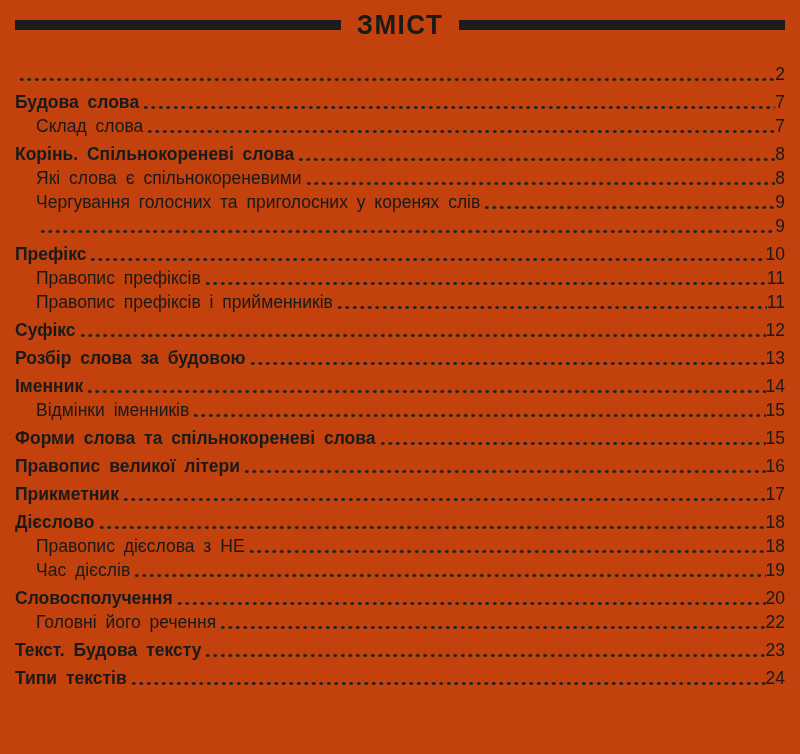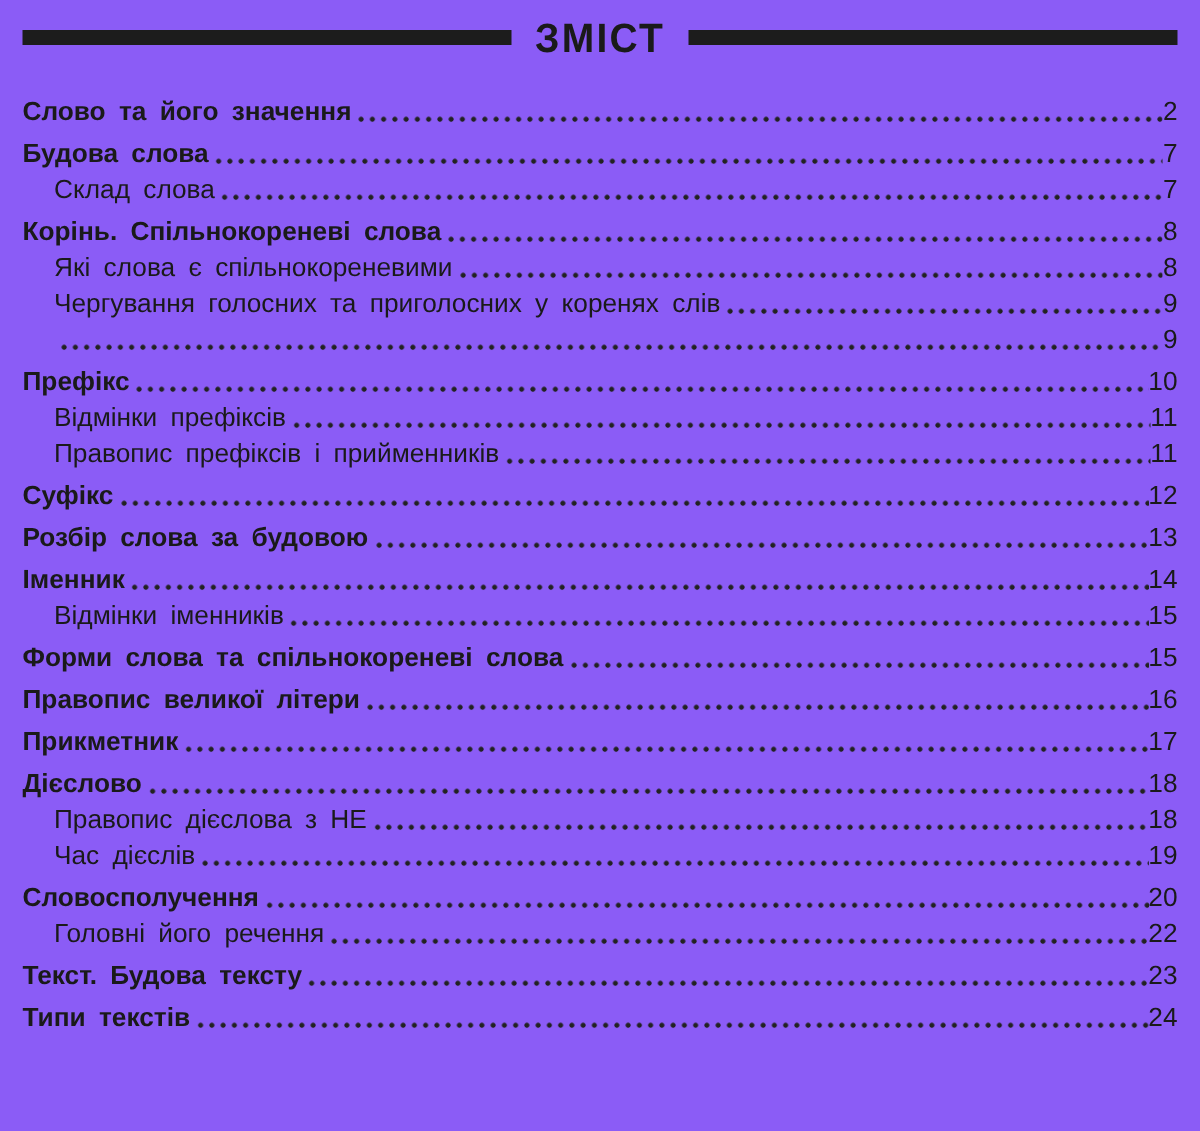--- a/index.html
+++ b/index.html
@@ -8,21 +8,21 @@
     width: 800px;
     height: 754px;
     font-family: "Liberation Sans", sans-serif;
     color: #1a1a1a;
     overflow: hidden;
   }
   .page {
     width: 800px;
     height: 754px;
     padding: 8px 15px 0 15px;
-    background: #8b5cf6;
+    background: #c2410c;
   }
   
   .toc-header {
     display: flex;
     align-items: center;
     margin-top: 4px;
   }
   .header-rule {
     flex: 1;
     height: 10px;
@@ -78,21 +78,20 @@
 <div class="page">
 
   <header class="toc-header">
     <span class="header-rule"></span>
     <h1 class="toc-title">ЗМІСТ</h1>
     <span class="header-rule"></span>
   </header>
 
   <nav class="toc" id="toc">
       <div class="toc-row level-1">
-        <span class="toc-label">Слово та його значення</span>
         <span class="leader"></span>
         <span class="toc-page">2</span>
       </div>
       <div class="toc-row level-1">
         <span class="toc-label">Будова слова</span>
         <span class="leader"></span>
         <span class="toc-page">7</span>
       </div>
       <div class="toc-row level-2">
         <span class="toc-label">Склад слова</span>
@@ -117,21 +116,21 @@
       <div class="toc-row level-2">
         <span class="leader"></span>
         <span class="toc-page">9</span>
       </div>
       <div class="toc-row level-1">
         <span class="toc-label">Префікс</span>
         <span class="leader"></span>
         <span class="toc-page">10</span>
       </div>
       <div class="toc-row level-2">
-        <span class="toc-label">Відмінки префіксів</span>
+        <span class="toc-label">Правопис префіксів</span>
         <span class="leader"></span>
         <span class="toc-page">11</span>
       </div>
       <div class="toc-row level-2">
         <span class="toc-label">Правопис префіксів і прийменників</span>
         <span class="leader"></span>
         <span class="toc-page">11</span>
       </div>
       <div class="toc-row level-1">
         <span class="toc-label">Суфікс</span>

